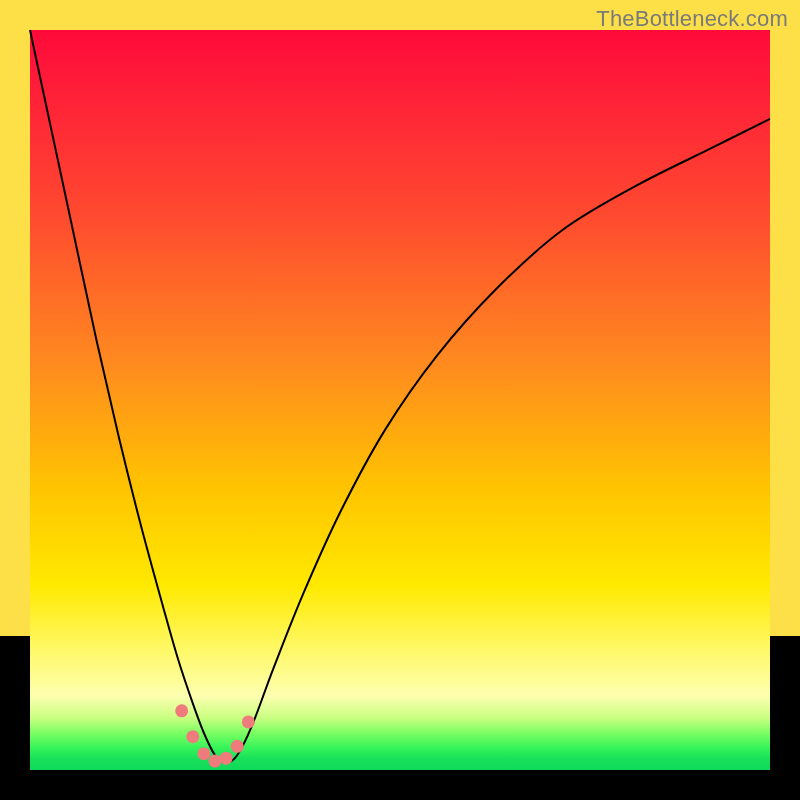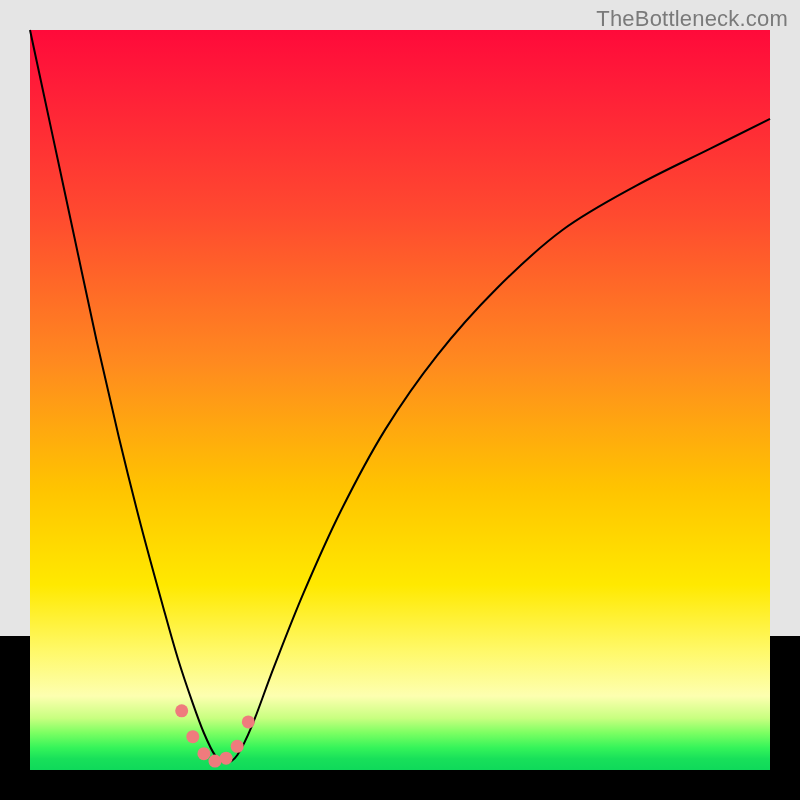--- a/index.html
+++ b/index.html
@@ -10,21 +10,21 @@
     background: #000;
     font-family: Arial, Helvetica, sans-serif;
     overflow: hidden;
   }
   .frame {
     position: absolute;
     left: 0;
     top: 0;
     width: 800px;
     height: 636px;
-    background: #e5e5e5;
+    background: #fde047;
   }
   .plot-area {
     position: absolute;
     left: 30px;
     top: 30px;
     width: 740px;
     height: 740px;
     
     background: linear-gradient(
       to bottom,

